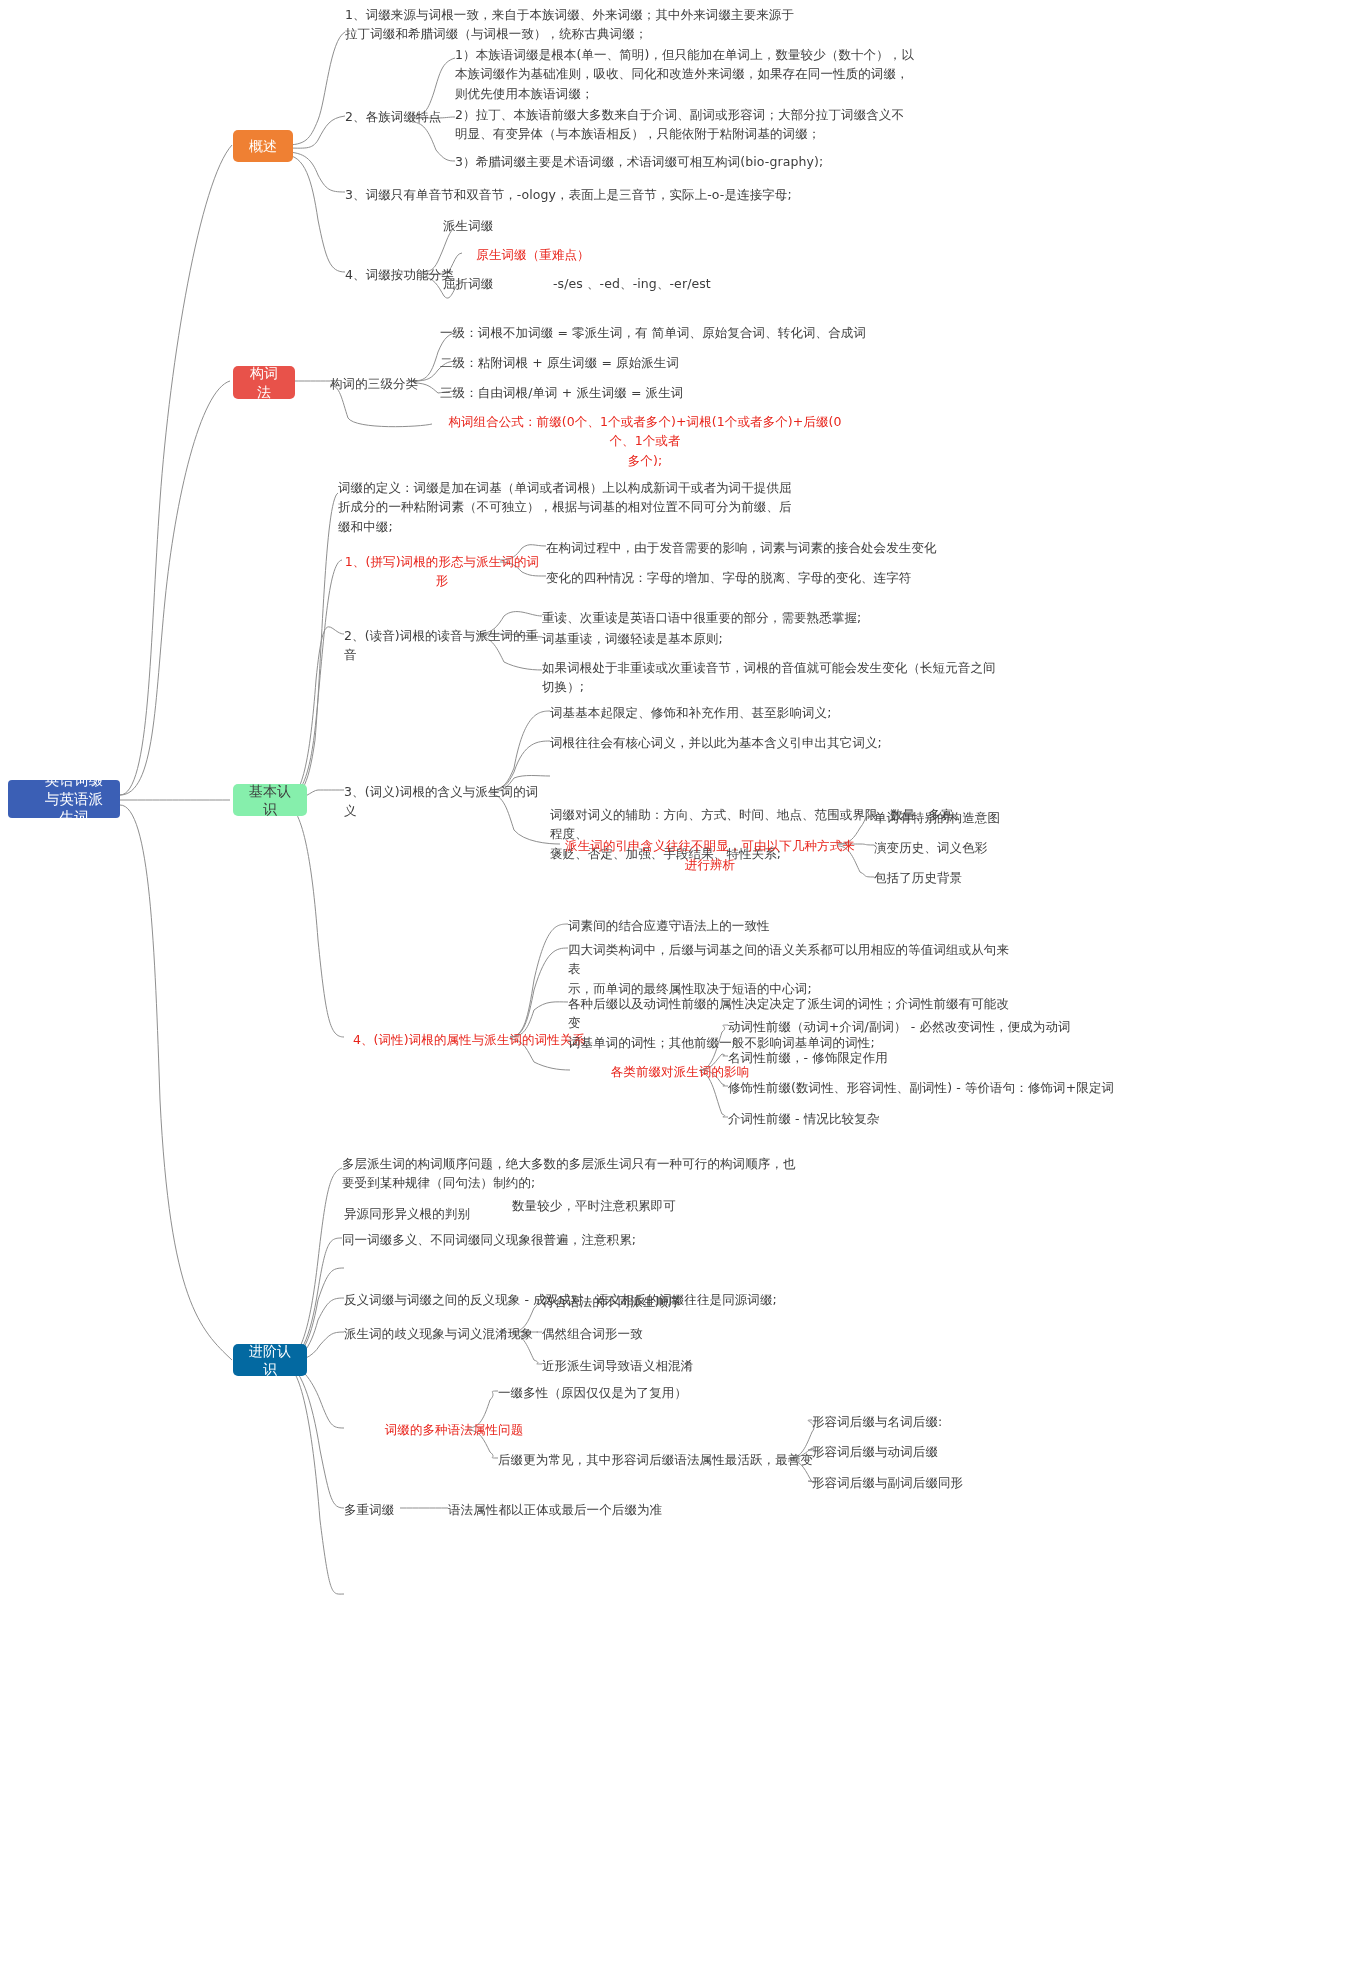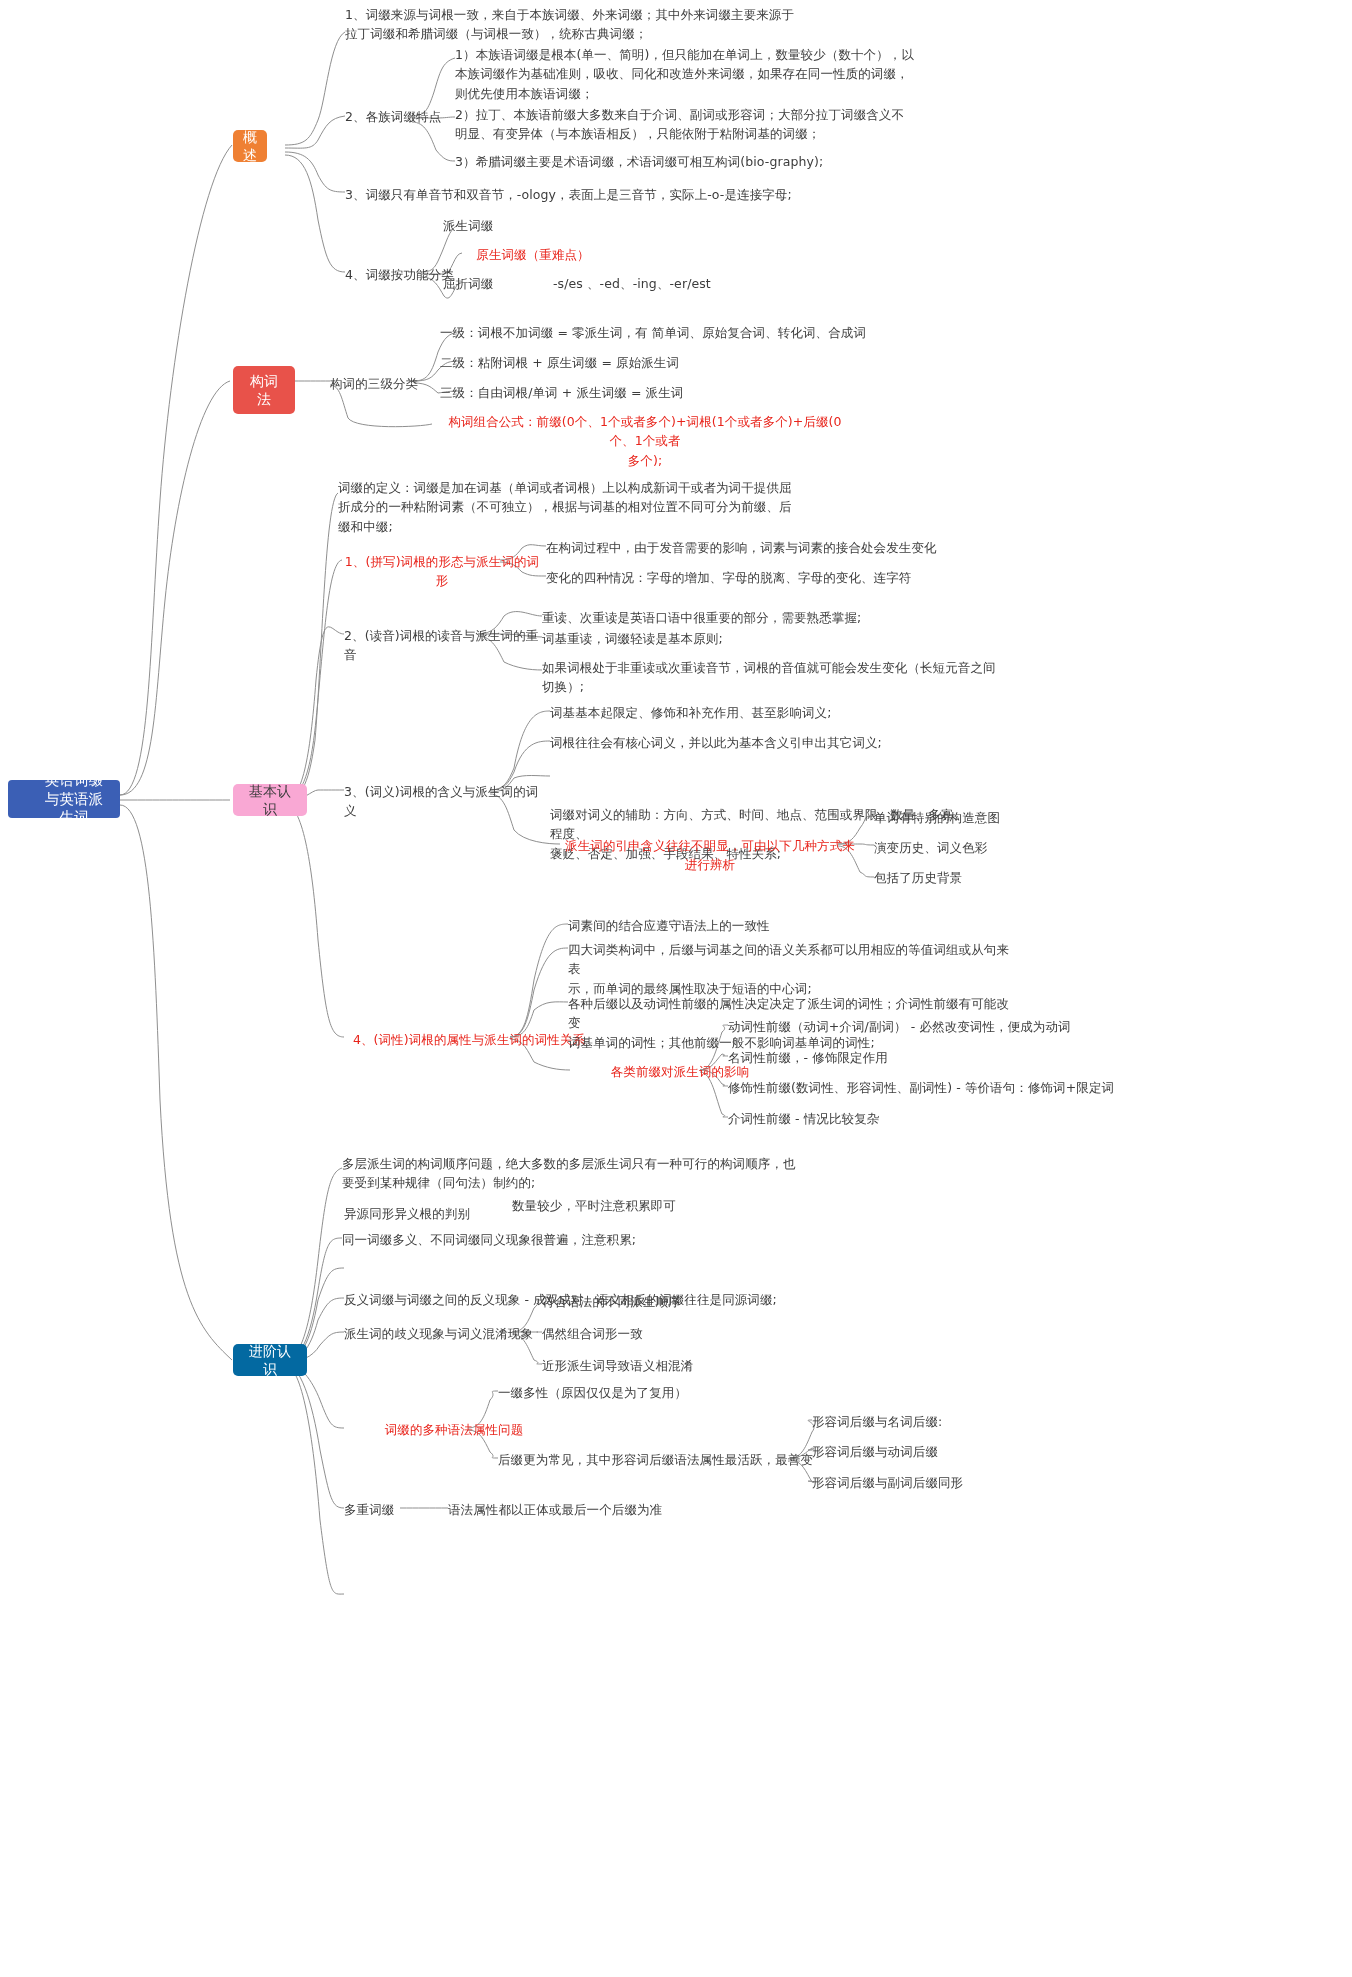--- a/index.html
+++ b/index.html
@@ -45,21 +45,21 @@
     line-height: 1.3;
   }
   .box.root {
     background: #3b5fb5;
     font-size: 14.5px;
     border-radius: 4px;
     padding-left: 32px;
   }
   .box.c-overview  { background: #ef8033; }
   .box.c-wordform  { background: #e8524a; }
-  .box.c-basic     { background: #f9a8d4; color: #3c3c3c; }
+  .box.c-basic     { background: #86efac; color: #3c3c3c; }
   .box.c-advanced  { background: #0369a1; }
 
   .red { color: #e8231a; text-align: center; }
   .leaf { }
 </style>
 </head>
 <body>
 
 <div id="canvas">
 
@@ -139,21 +139,21 @@
       <path d="M790,1458 C802,1458 806,1446 812,1432 C820,1422 800,1420 812,1420"></path>
       <path d="M790,1458 C802,1458 806,1452 812,1448 C820,1450 800,1450 812,1450"></path>
       <path d="M790,1460 C802,1460 806,1472 812,1482 C820,1482 800,1481 812,1481"></path>
 
       <path d="M400,1508 C418,1508 430,1508 448,1508"></path>
     </g>
   </svg>
 
   <div class="node box root" style="left:8px; top:780px; width:112px; height:38px;">英语词缀与英语派生词</div>
 
-  <div class="node box c-overview" style="left:233px; top:130px; width:34px; height:32px;">概述</div>
+  <div class="node box c-overview" style="left:233px; top:130px; width:60px; height:32px;">概述</div>
 
   <div class="node leaf" style="left:345px; top:5px; width:560px;">1、词缀来源与词根一致，来自于本族词缀、外来词缀；其中外来词缀主要来源于
 拉丁词缀和希腊词缀（与词根一致），统称古典词缀；</div>
 
   <div class="node leaf" style="left:345px; top:107px; width:130px;">2、各族词缀特点</div>
 
   <div class="node leaf" style="left:455px; top:45px; width:620px;">1）本族语词缀是根本(单一、简明)，但只能加在单词上，数量较少（数十个），以
 本族词缀作为基础准则，吸收、同化和改造外来词缀，如果存在同一性质的词缀，
 则优先使用本族语词缀；</div>
 
@@ -167,21 +167,21 @@
   <div class="node leaf" style="left:345px; top:265px; width:140px;">4、词缀按功能分类</div>
 
   <div class="node leaf" style="left:443px; top:216px; width:160px;">派生词缀</div>
 
   <div class="node leaf red" style="left:443px; top:245px; width:180px;">原生词缀（重难点）</div>
 
   <div class="node leaf" style="left:443px; top:274px; width:110px;">屈折词缀</div>
 
   <div class="node leaf" style="left:553px; top:274px; width:200px;">-s/es 、-ed、-ing、-er/est</div>
 
-  <div class="node box c-wordform" style="left:233px; top:366px; width:62px; height:48px;">构词法</div>
+  <div class="node box c-wordform" style="left:233px; top:366px; width:62px; height:33px;">构词法</div>
 
   <div class="node leaf" style="left:330px; top:374px; width:110px;">构词的三级分类</div>
 
   <div class="node leaf" style="left:440px; top:323px; width:460px;">一级：词根不加词缀 = 零派生词，有 简单词、原始复合词、转化词、合成词</div>
 
   <div class="node leaf" style="left:440px; top:353px; width:380px;">二级：粘附词根 + 原生词缀 = 原始派生词</div>
 
   <div class="node leaf" style="left:440px; top:383px; width:380px;">三级：自由词根/单词 + 派生词缀 = 派生词</div>
 
   <div class="node leaf red" style="left:440px; top:412px; width:410px;">构词组合公式：前缀(0个、1个或者多个)+词根(1个或者多个)+后缀(0个、1个或者

